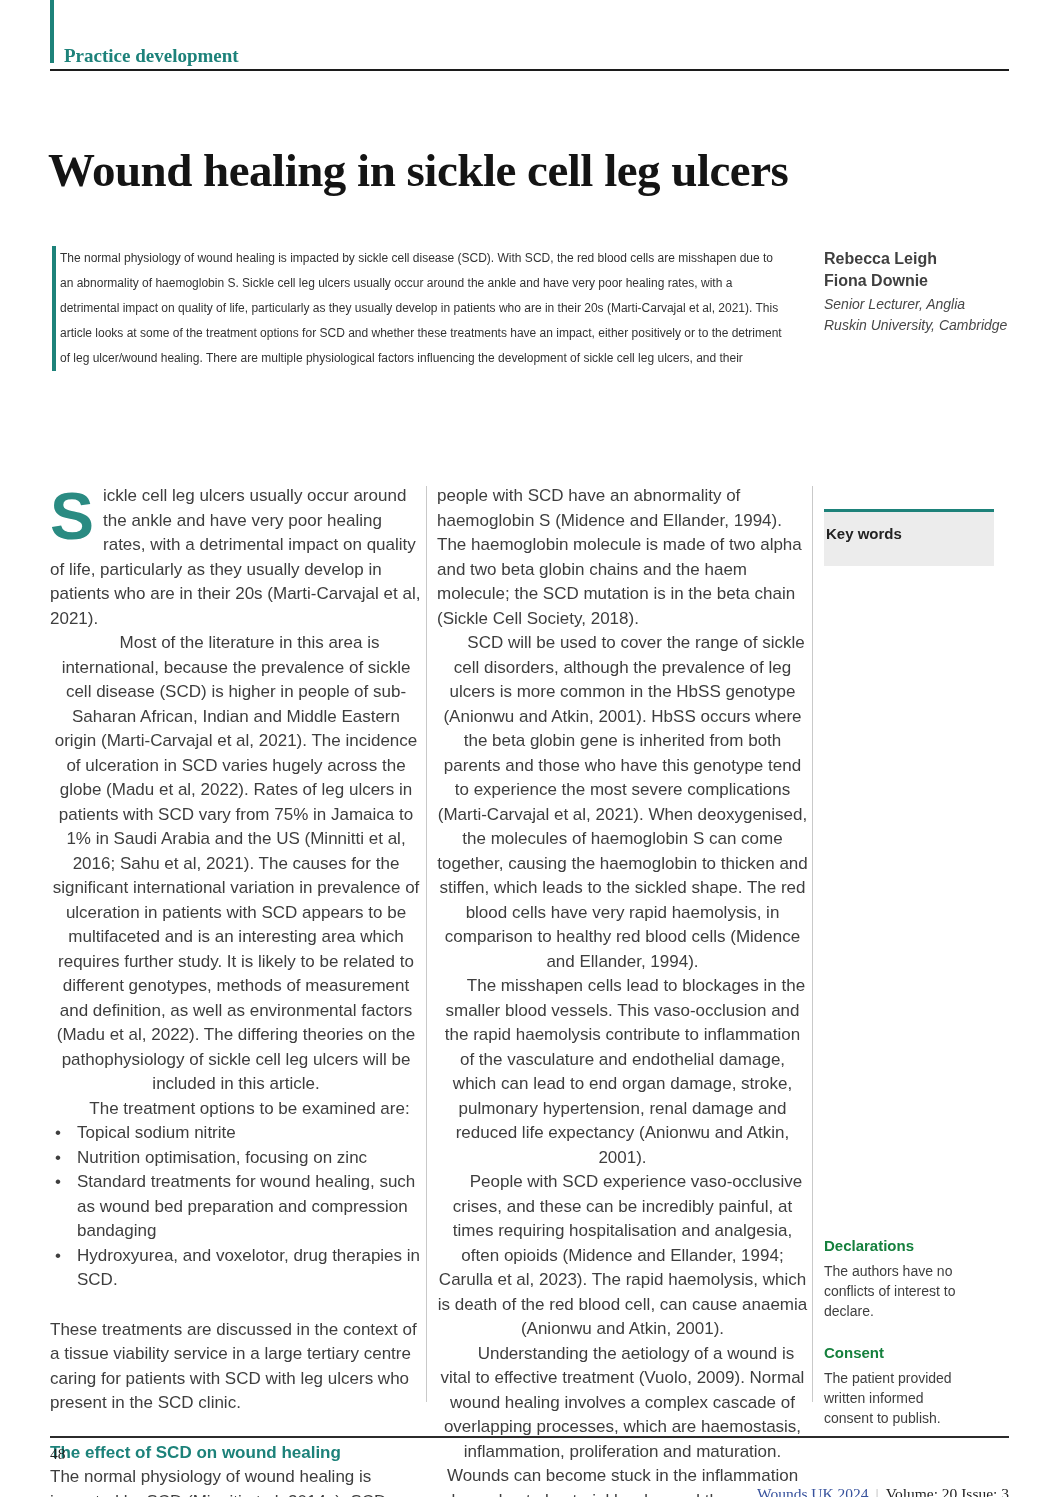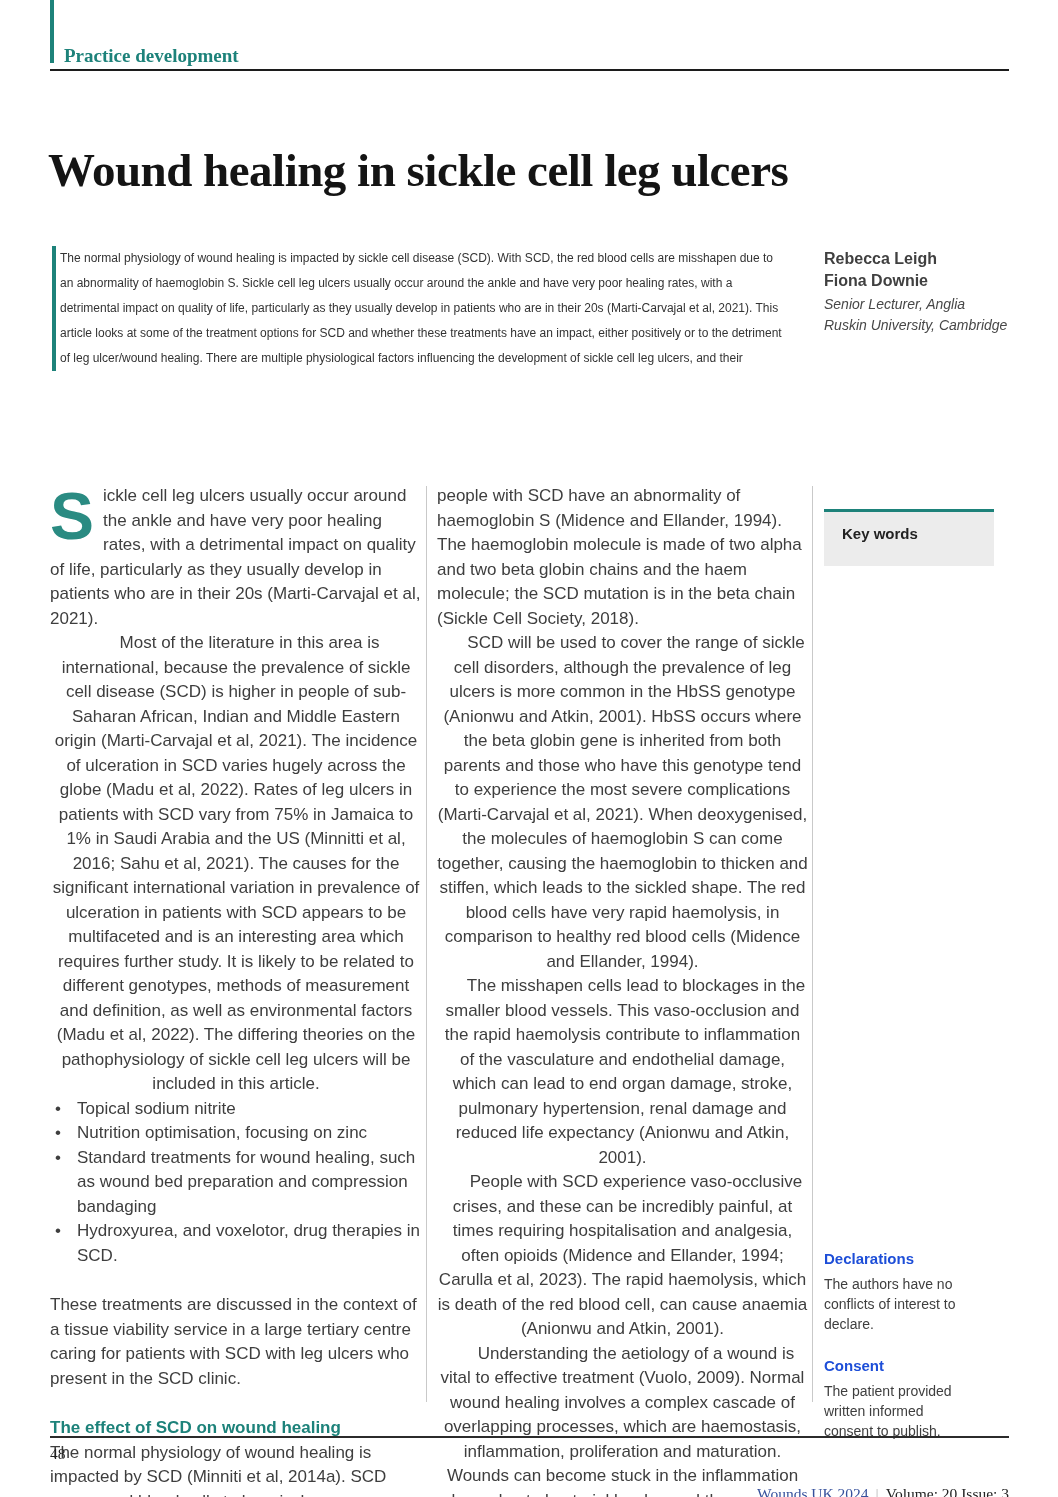--- a/index.html
+++ b/index.html
@@ -17,28 +17,28 @@
   
   .abstract{position:absolute;left:52px;top:246px;width:724px;border-left:4px solid #1d827a;
             padding-left:4px;font-size:12px;line-height:25px;color:#333333;}
 
   
   .authors{position:absolute;left:824px;top:250px;width:184px;}
   .author-name{color:#404040;font-weight:bold;font-size:16px;margin:0 0 4px 0;}
   .author-aff{font-style:italic;font-size:14px;line-height:20.5px;color:#474747;margin:0 0 20px 0;}
 
   .kw-box{position:absolute;left:824px;top:509px;width:170px;box-sizing:border-box;
-          background:#ececec;border-top:3px solid #1d827a;padding:13px 13px 16px 18px;}
+          background:#ececec;border-top:3px solid #1d827a;padding:13px 13px 16px 2px;}
   .kw-title{font-weight:bold;font-size:15px;color:#222;margin:0 0 8px 0;}
   .kw-list{margin:0;padding:0;list-style:none;font-size:14px;line-height:21.5px;color:#3e3e3e;}
   .kw-list li{position:relative;padding-left:13px;}
   .kw-list li::before{content:"\2022";position:absolute;left:0;color:#3e3e3e;}
 
   .decl{position:absolute;left:824px;top:1236px;width:150px;font-size:14px;line-height:20px;color:#3e3e3e;}
-  .decl h4{font-size:15px;color:#1d4ed8;margin:13px 0 5px 0;}
+  .decl h4{font-size:15px;color:#15803d;margin:0 0 5px 0;}
   .decl p{margin:0;}
   .decl .consent{margin-top:22px;}
 
   
   .col{position:absolute;top:484px;font-size:17px;line-height:24.5px;color:#3e3e3e;}
   .col-left{left:50px;width:372px;}
   .col-right{left:437px;width:371px;}
   .vdiv{position:absolute;top:486px;width:1px;height:916px;background:#c9c9c9;}
   .vdiv1{left:426px;} .vdiv2{left:812px;}
   .col p{margin:0;}
@@ -79,20 +79,21 @@
     <p class="author-aff">Senior Lecturer, Anglia Ruskin University, Cambridge</p>
   </div>
 
   <div class="kw-box">
     <p class="kw-title">Key words</p>
   </div>
 
   <div class="col col-left">
     <p><span class="dropcap">S</span><span>ickle cell leg ulcers usually occur around the ankle and have very poor healing rates, with a detrimental impact on quality of life, particularly as they usually develop in patients who are in their 20s (Marti-Carvajal et al, 2021).</span></p>
     <p class="ind">Most of the literature in this area is international, because the prevalence of sickle cell disease (SCD) is higher in people of sub-Saharan African, Indian and Middle Eastern origin (Marti-Carvajal et al, 2021). The incidence of ulceration in SCD varies hugely across the globe (Madu et al, 2022). Rates of leg ulcers in patients with SCD vary from 75% in Jamaica to 1% in Saudi Arabia and the US (Minnitti et al, 2016; Sahu et al, 2021). The causes for the significant international variation in prevalence of ulceration in patients with SCD appears to be multifaceted and is an interesting area which requires further study. It is likely to be related to different genotypes, methods of measurement and definition, as well as environmental factors (Madu et al, 2022). The differing theories on the pathophysiology of sickle cell leg ulcers will be included in this article.</p>
+    <p class="ind">The treatment options to be examined are:</p>
     <ul class="blist">
       <li>Topical sodium nitrite</li>
       <li>Nutrition optimisation, focusing on zinc</li>
       <li>Standard treatments for wound healing, such as wound bed preparation and compression bandaging</li>
       <li>Hydroxyurea, and voxelotor, drug therapies in SCD.</li>
     </ul>
     <div class="gap"></div>
     <p>These treatments are discussed in the context of a tissue viability service in a large tertiary centre caring for patients with SCD with leg ulcers who present in the SCD clinic.</p>
     <p class="body-h">The effect of SCD on wound healing</p>
     <p>The normal physiology of wound healing is impacted by SCD (Minniti et al, 2014a). SCD causes red blood cells to be misshapen;</p>

